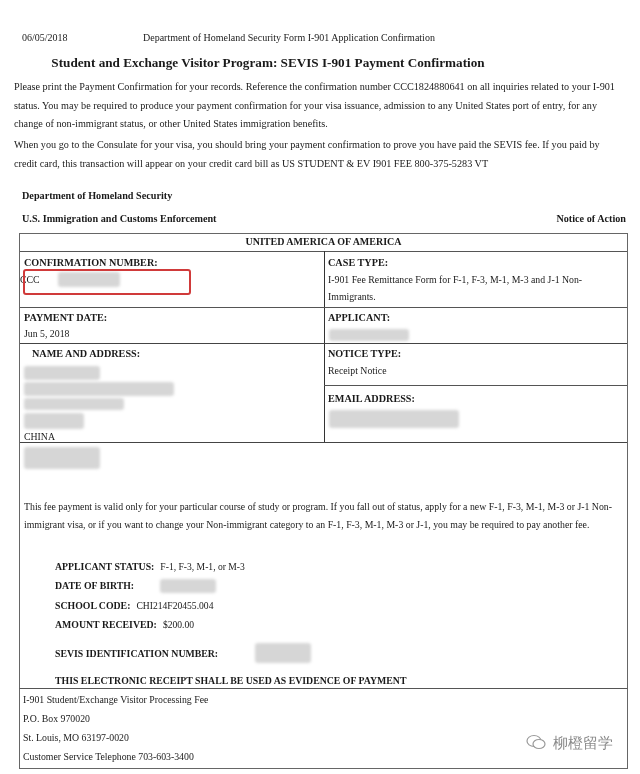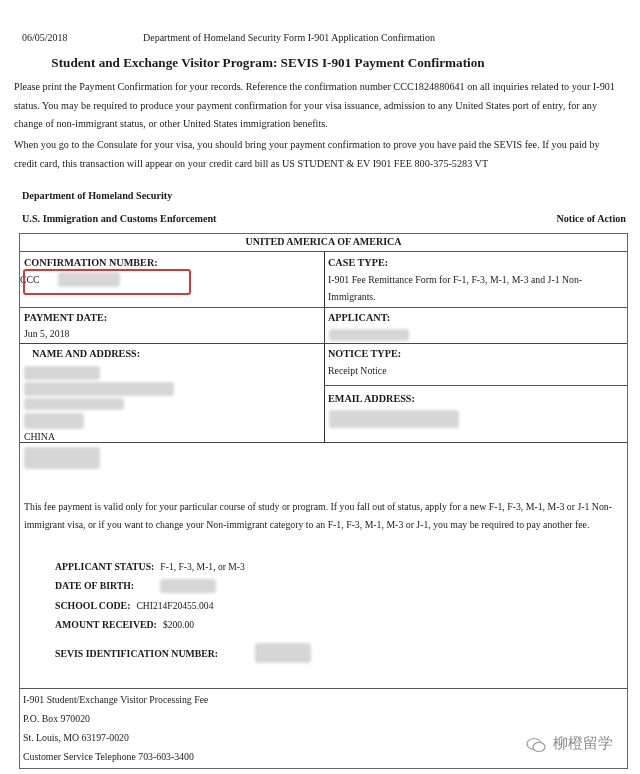--- a/index.html
+++ b/index.html
@@ -30,21 +30,21 @@
   .lbl { position: absolute; font-weight: bold; font-size: 10.2px; white-space: nowrap; }
   .val { position: absolute; font-size: 9.8px; white-space: nowrap; }
   .blur { position: absolute; background: #d6d6d6; border-radius: 3px; filter: blur(1.5px); }
   .red-box { position: absolute; left: 3px; top: 35px; width: 168px; height: 26px; border: 2px solid #d03a3a; border-radius: 3px; box-sizing: border-box; }
 
   .inner-para { position: absolute; left: 4px; width: 600px; font-size: 9.8px; line-height: 17.5px; white-space: normal; }
   .field-line { position: absolute; left: 35px; white-space: nowrap; font-size: 9.6px; }
   .field-line .b { font-size: 9.8px; margin-right: 6px; }
 
   .foot-line { position: absolute; left: 3px; font-size: 9.8px; white-space: nowrap; }
-  .watermark { position: absolute; right: 14px; top: 45px; font-family: "DejaVu Sans", sans-serif; font-size: 15px; color: #8a8a8a; white-space: nowrap; display: flex; align-items: flex-end; gap: 6px; }
+  .watermark { position: absolute; right: 14px; top: 45px; font-family: "DejaVu Sans", sans-serif; font-size: 15px; color: #8a8a8a; white-space: nowrap; display: flex; align-items: flex-start; gap: 6px; }
   .wm-icon { width: 22px; height: 16px; }
 </style>
 </head>
 <body>
 
 <div class="abs hdr-date">06/05/2018</div>
 <div class="abs hdr-dept">Department of Homeland Security  Form I-901 Application  Confirmation</div>
 <div class="abs title">Student and Exchange Visitor Program:  SEVIS I-901 Payment Confirmation</div>
 
 <div class="para p1">Please print the Payment Confirmation for your records. Reference the confirmation number CCC1824880641 on all inquiries related to your I-901 status. You may be required to produce your payment confirmation for your visa issuance, admission to any United States port of entry, for any change of non-immigrant status, or other United States immigration benefits.</div>
@@ -110,20 +110,21 @@
     <span class="b">SCHOOL CODE:</span><span>CHI214F20455.004</span>
   </div>
   <div class="field-line" style="top:385px;">
     <span class="b">AMOUNT RECEIVED:</span><span>$200.00</span>
   </div>
   <div class="field-line" style="top:414px;">
     <span class="b">SEVIS IDENTIFICATION NUMBER:</span>
   </div>
   <div class="blur" style="left:235px; top:409px; width:56px; height:20px;"></div>
 
+  <div class="field-line b" style="top:441px; font-size:9.8px;">THIS ELECTRONIC RECEIPT SHALL BE USED AS EVIDENCE OF PAYMENT</div>
 </div>
 
 <div class="box foot-box">
   <div class="foot-line" style="top:5px;">I-901 Student/Exchange Visitor Processing Fee</div>
   <div class="foot-line" style="top:24px;">P.O. Box 970020</div>
   <div class="foot-line" style="top:43px;">St. Louis, MO 63197-0020</div>
   <div class="foot-line" style="top:62px;">Customer Service Telephone 703-603-3400</div>
 
   <div class="watermark">
     <svg class="wm-icon" viewBox="0 0 22 16">

